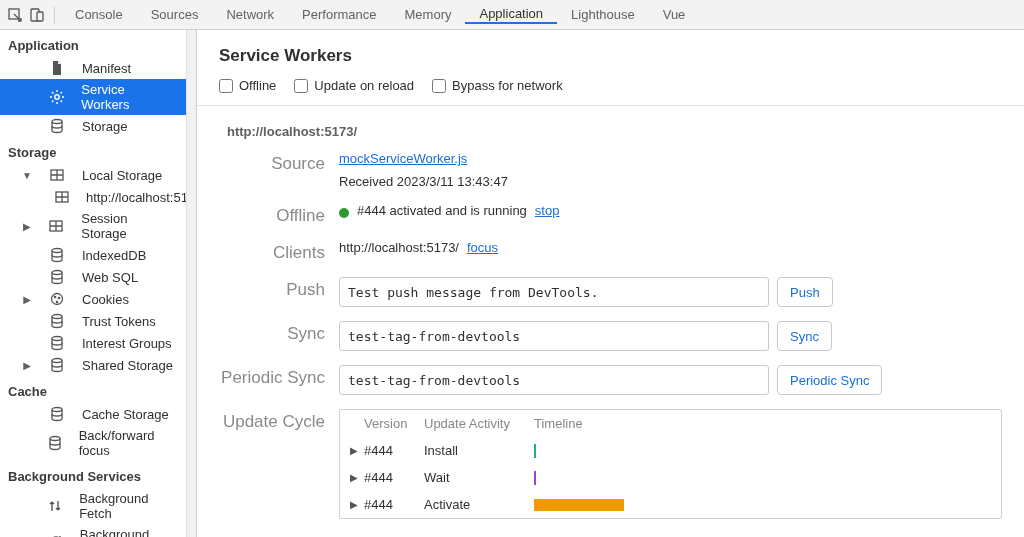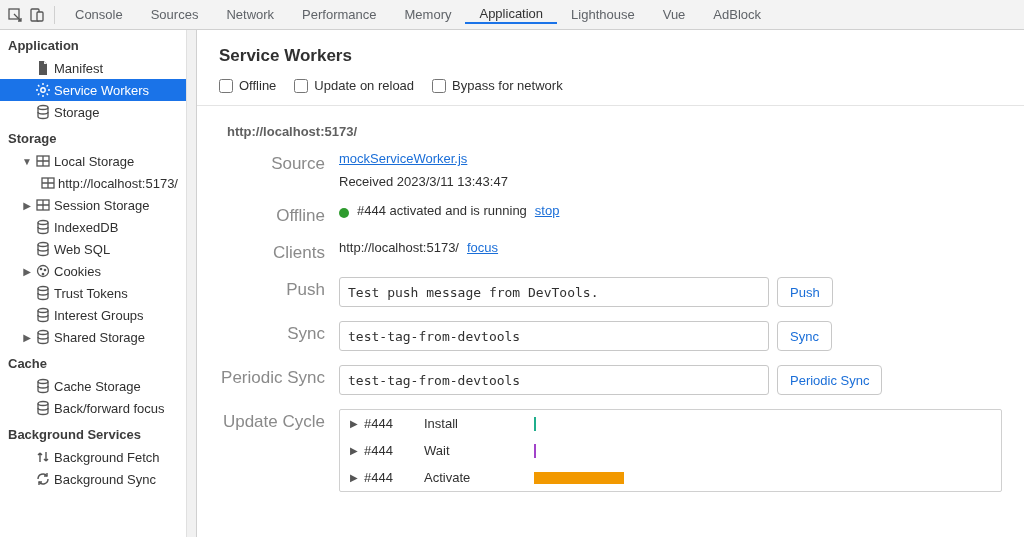--- a/index.html
+++ b/index.html
@@ -6,21 +6,21 @@
 body { font-family: "Helvetica Neue", Arial, sans-serif; font-size: 13px; color: #303030; background: #fff; width: 1024px; height: 537px; overflow: hidden; }
 .tabbar { display: flex; align-items: center; height: 30px; border-bottom: 1px solid #d0d0d0; background: #f3f3f3; padding-left: 4px; }
 .tabbar .iconbtn { width: 22px; height: 22px; display: flex; align-items: center; justify-content: center; color: #555; }
 .tabbar .sep { width: 1px; height: 18px; background: #d0d0d0; margin: 0 6px; }
 .tabbar .tab { padding: 0 14px; height: 19px; display: flex; align-items: center; color: #5f6368; cursor: pointer; }
 .tabbar .tab.active { color: #333; border-bottom: 2px solid #1a73e8; font-weight: 500; }
 .body { display: flex; height: calc(100% - 30px); }
 .sidebar { width: 197px; height: 100%; overflow-y: auto; border-right: 1px solid #d0d0d0; position: relative; background: #fff; }
 .sidebar::after { content: ""; position: absolute; right: 0; top: 0; width: 9px; height: 100%; background: #f1f1f1; border-left: 1px solid #e0e0e0; }
 .section-title { font-weight: 600; padding: 8px 8px 4px 8px; font-size: 13px; color: #3c3c3c; }
-.tree-item { display: flex; align-items: center; padding: 3px 22px 3px 8px; gap: 2px; cursor: pointer; font-size: 13px; color: #303030; }
+.tree-item { display: flex; align-items: center; padding: 3px 22px 3px 8px; gap: 16px; cursor: pointer; font-size: 13px; color: #303030; }
 .tree-item.selected { background: #1a73e8; color: #fff; }
 .tree-item .arrow { width: 10px; display: inline-flex; justify-content: center; font-size: 10px; color: #606060; }
 .tree-item .noarrow { width: 10px; }
 .tree-item .ico { width: 18px; display: inline-flex; justify-content: center; }
 .tree-item.child { padding-left: 22px; }
 .tree-item.grandchild { padding-left: 38px; }
 .main { flex: 1; height: 100%; overflow-y: auto; padding: 0; }
 .main-inner { padding: 16px 22px; }
 h1.panel-title { font-size: 17px; font-weight: 600; margin-bottom: 12px; }
 .check-row { display: flex; gap: 18px; align-items: center; padding-bottom: 12px; border-bottom: 1px solid #e4e4e4; margin-left: -22px; margin-right: -22px; padding-left: 22px; }
@@ -68,21 +68,20 @@
   <div class="sep"></div>
   <div id="tabs-host" style="display: flex;">
       <div class="tab">Console</div>
       <div class="tab">Sources</div>
       <div class="tab">Network</div>
       <div class="tab">Performance</div>
       <div class="tab">Memory</div>
       <div class="tab active">Application</div>
       <div class="tab">Lighthouse</div>
       <div class="tab">Vue</div>
-      <div class="tab">AdBlock</div>
     </div>
 </div>
 
 <div class="body">
   <div class="sidebar">
     <div id="sidebar-host">
         <div class="section-title">Application</div>
         <div class="tree-item child">
           <span class="noarrow"></span>
           <span class="ico">
@@ -333,20 +332,26 @@
             <input type="text" value="test-tag-from-devtools" style="">
             <button class="btn">Periodic Sync</button>
           </div>
         </div>
       </div>
 
       <div class="field-row">
         <div class="field-label">Update Cycle</div>
         <div class="field-value">
           <div class="cycle-box">
+            <div class="hdr">
+              <span class="c-arrow"></span>
+              <span class="c-ver">Version</span>
+              <span class="c-act">Update Activity</span>
+              <span class="c-tl">Timeline</span>
+            </div>
             <div id="cycle-rows">
                 <div class="row">
                   <span class="c-arrow">▶</span>
                   <span class="c-ver">#444</span>
                   <span class="c-act">Install</span>
                   <span class="c-tl">
                     <span class="tl-tick-green"></span>
                   </span>
                 </div>
                 <div class="row">

